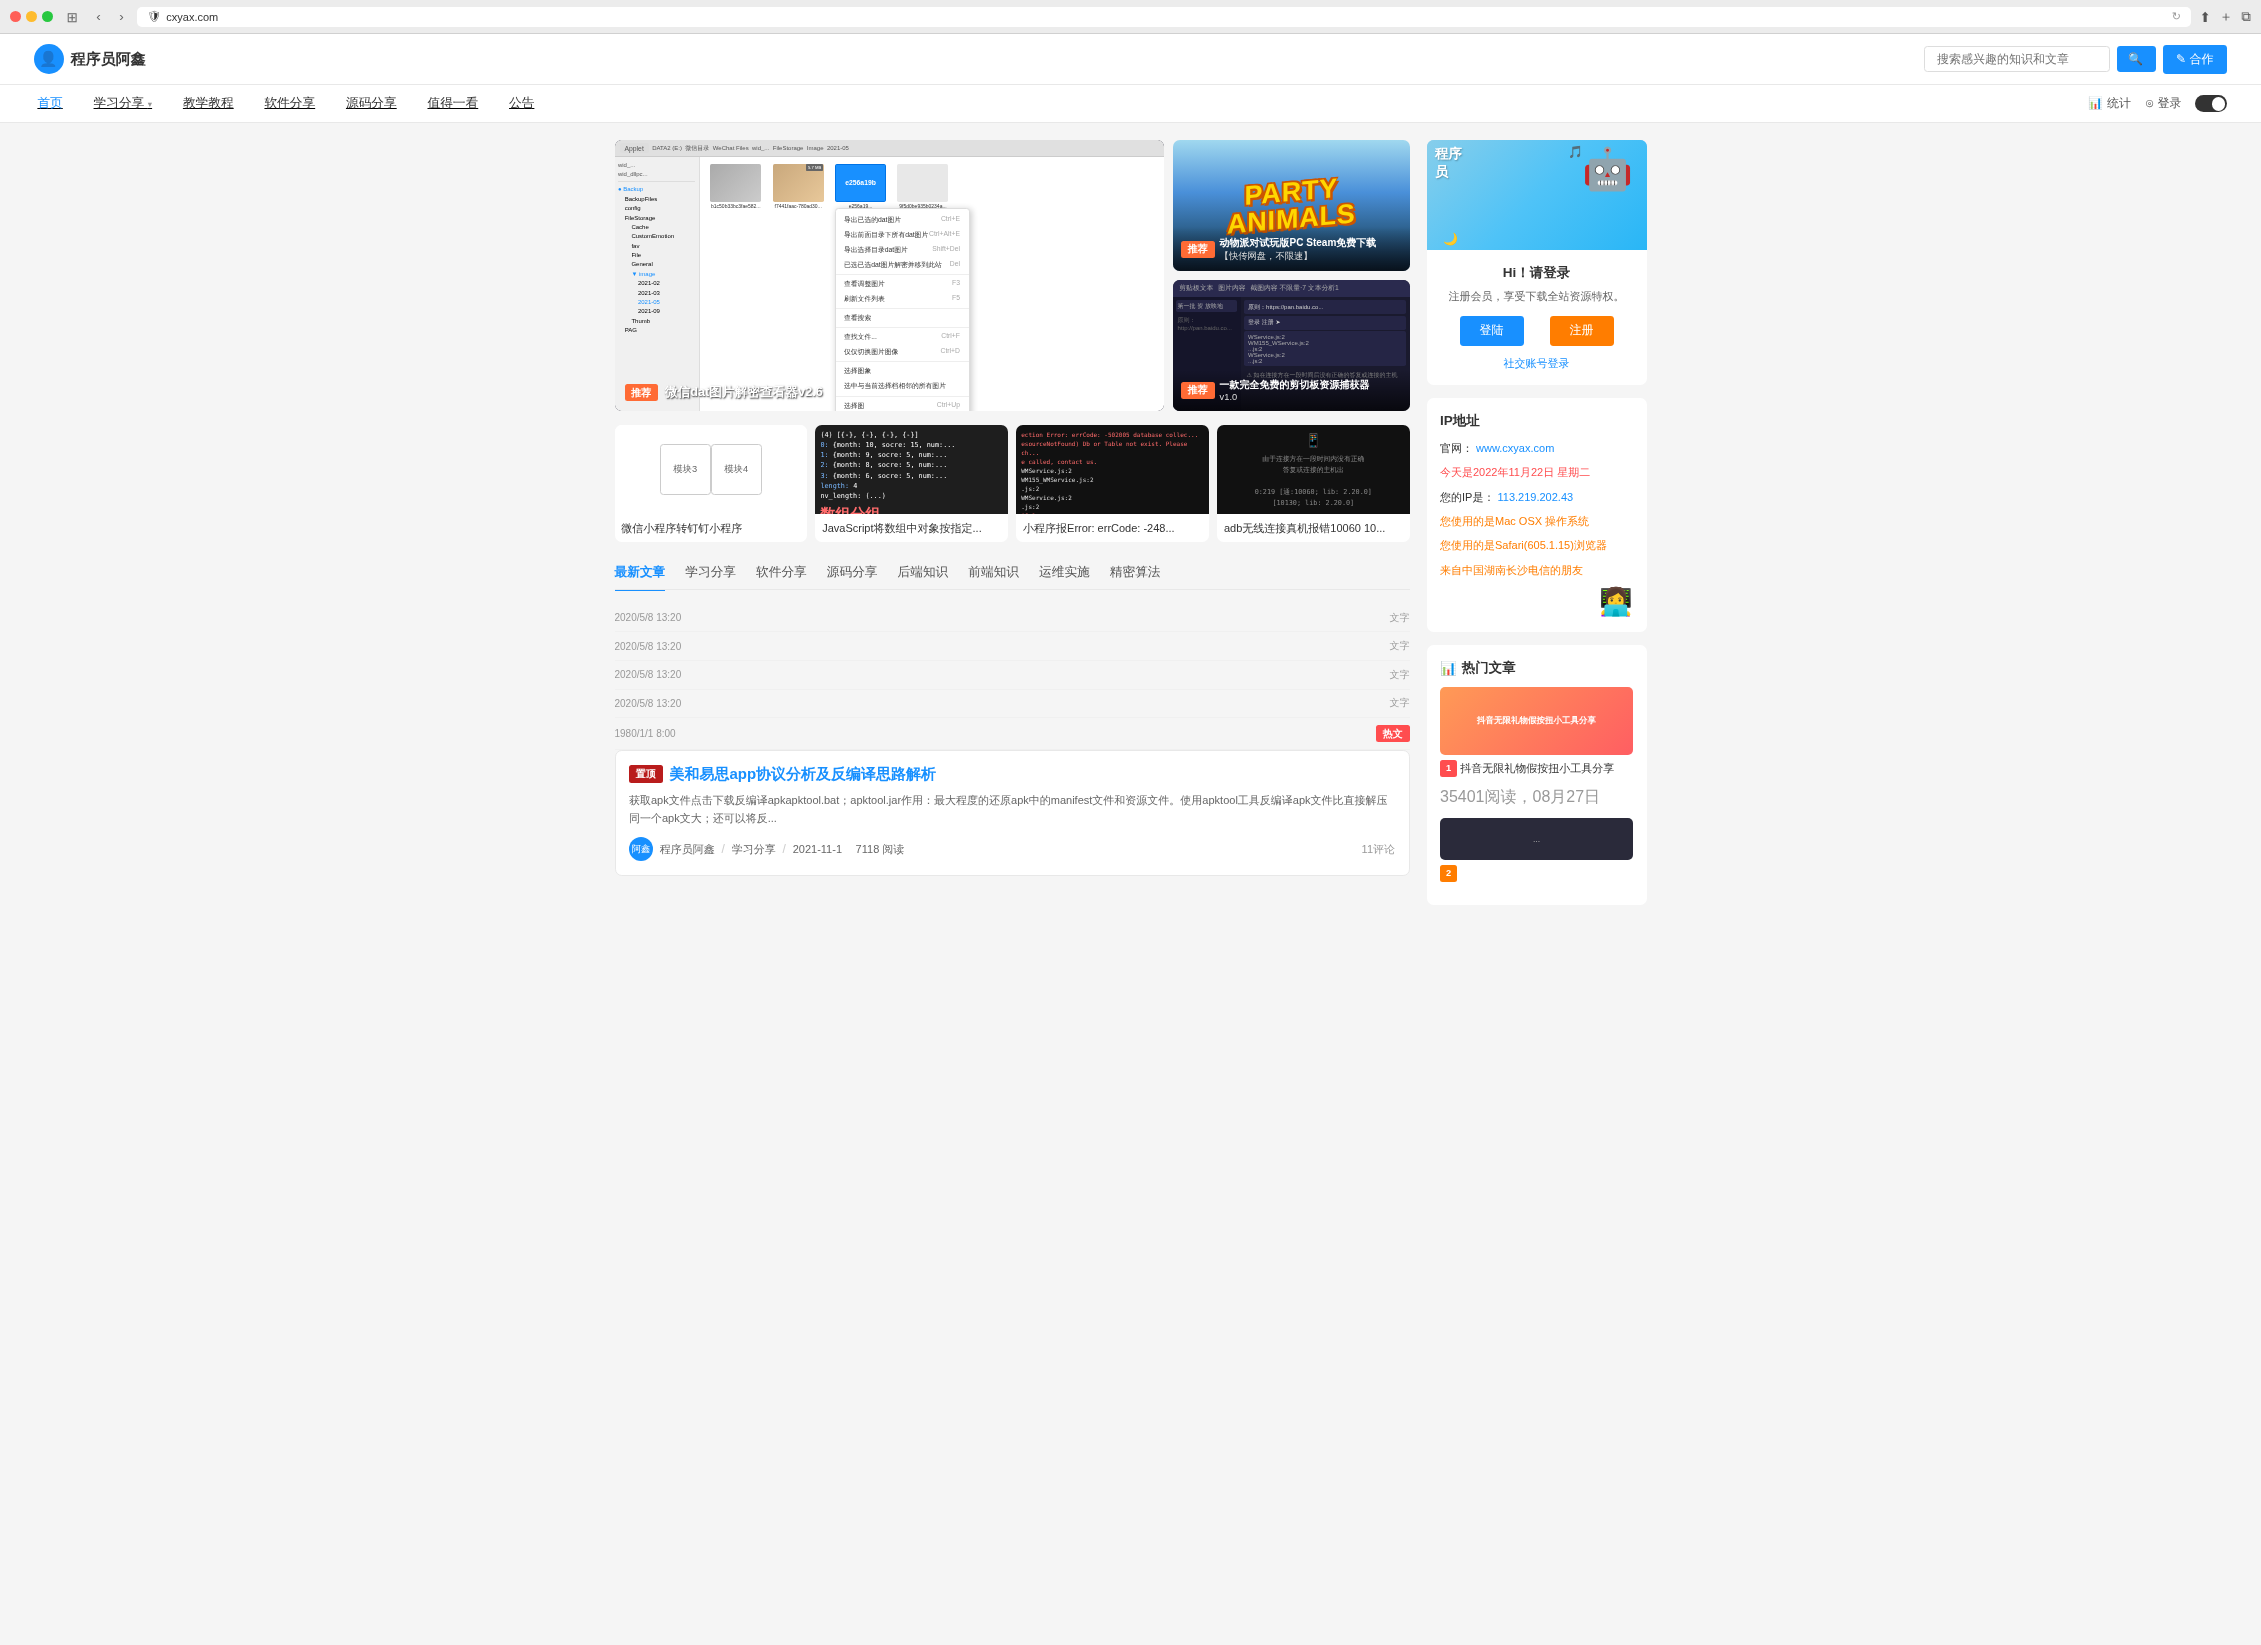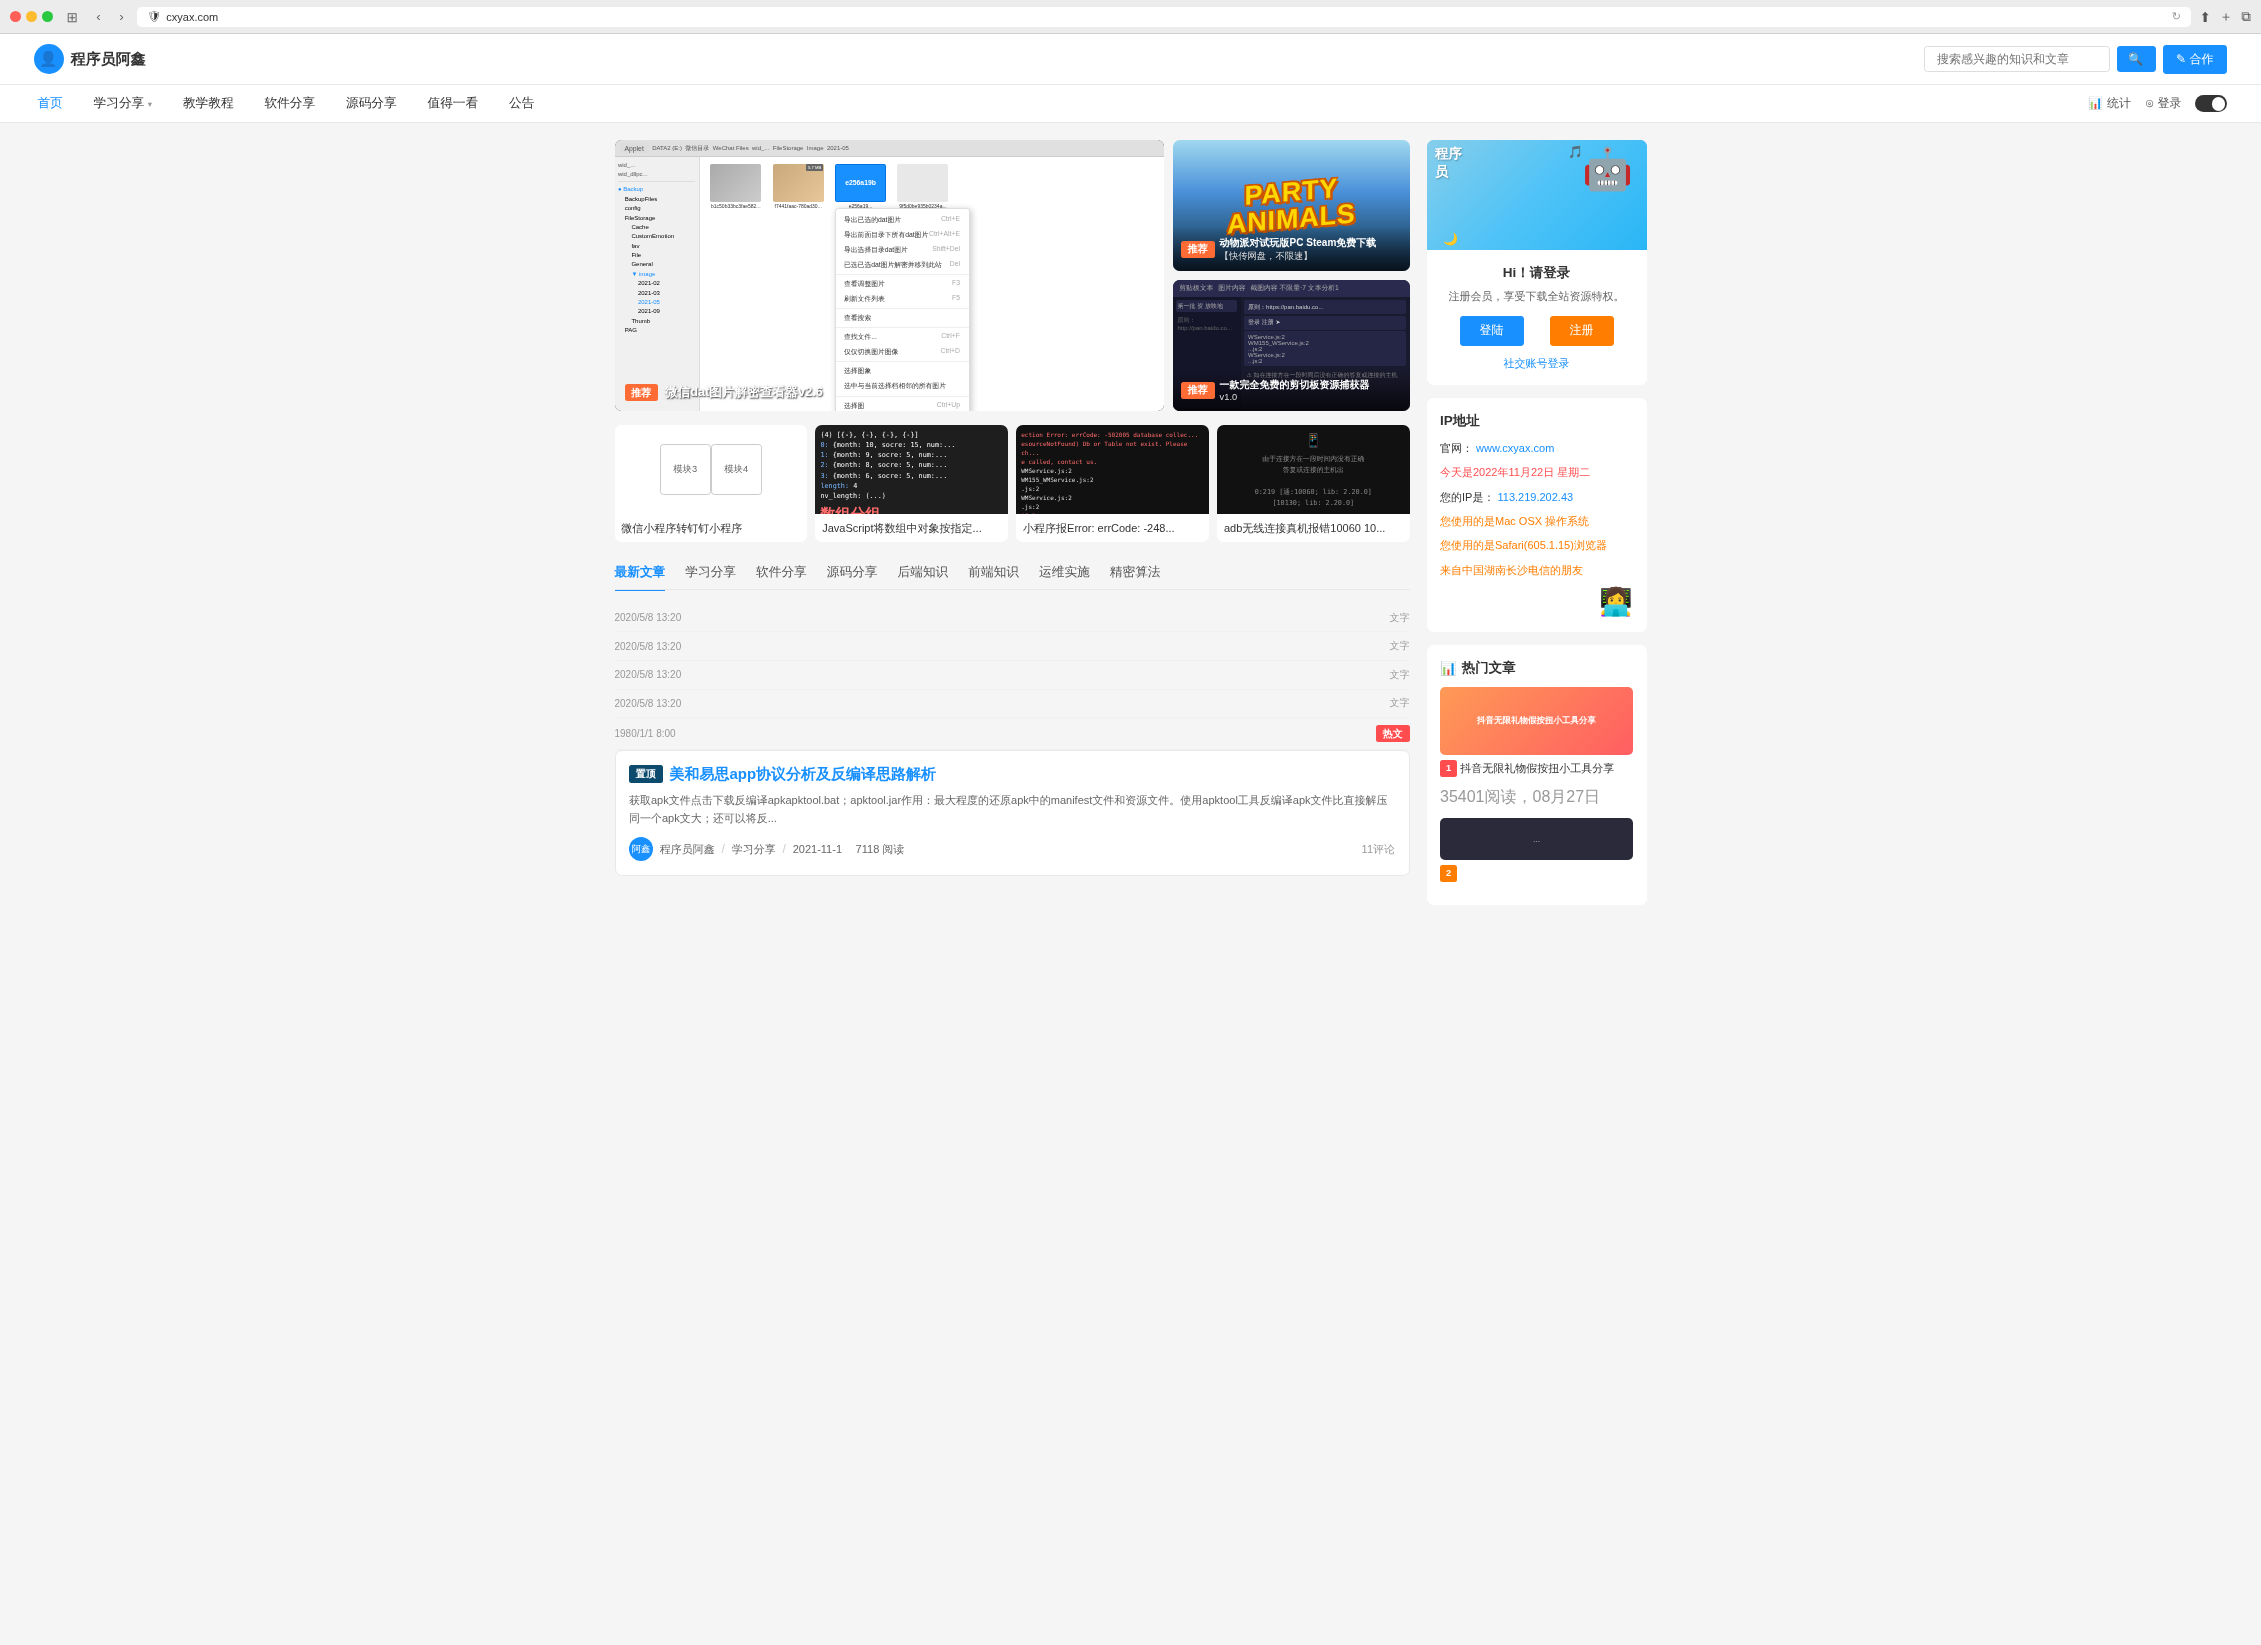--- a/index.html
+++ b/index.html
@@ -22,21 +22,21 @@
     .logo { display: flex; align-items: center; gap: 6.8px; }
     .logo-icon { width: 30px; height: 30px; background: #1890ff; border-radius: 50%; display: flex; align-items: center; justify-content: center; color: white; font-size: 12px; font-weight: bold; }
     .logo-text { font-size: 15px; font-weight: bold; color: #333; }
     .header-search { display: flex; align-items: center; gap: 6.8px; }
     .search-box { border: 0.8px solid #ddd; border-radius: 3.4px; padding: 5px 12px; width: 186px; font-size: 12px; color: #999; }
     .search-btn { background: #1890ff; border: none; border-radius: 3.4px; padding: 6px 12px; color: white; cursor: pointer; font-size: 12px; }
     .collab-btn { background: #1890ff; border: none; border-radius: 3.4px; padding: 6px 13.5px; color: white; cursor: pointer; font-size: 12px; }
 
     
     .site-nav { background: white; border-bottom: 0.8px solid #e8e8e8; padding: 0 34px; display: flex; align-items: center; justify-content: space-between; height: 38px; }
-    .nav-items { display: flex; align-items: flex-start; gap: 24px; }
+    .nav-items { display: flex; align-items: flex-start; gap: 24px; text-decoration: underline; }
     .nav-item { color: #333; text-decoration: none; font-size: 12.7px; cursor: pointer; padding: 0 3.4px; }
     .nav-item.active { color: #1890ff; }
     .nav-right { display: flex; align-items: center; gap: 13.5px; font-size: 12px; color: #555; }
     .nav-toggle { width: 32px; height: 17px; background: #333; border-radius: 8.5px; position: relative; cursor: pointer; }
     .nav-toggle::after { content: ''; position: absolute; right: 1.7px; top: 1.7px; width: 13.5px; height: 13.5px; background: white; border-radius: 50%; }
 
     
     .main-content { max-width: 1066px; margin: 17px auto; padding: 0 17px; display: flex; gap: 17px; }
     .content-left { flex: 1; min-width: 0; }
     .sidebar { width: 220px; flex-shrink: 0; }
@@ -58,21 +58,21 @@
     .card-title { padding: 6.8px; font-size: 11px; color: #333; }
     .card-img.wechat-mini { background: white; display: flex; align-items: center; justify-content: center; }
     .mini-blocks { display: flex; gap: 0; }
     .mini-block { width: 51px; height: 51px; border: 1.7px solid #ccc; border-radius: 3.4px; display: flex; align-items: center; justify-content: center; font-size: 9.3px; color: #666; }
 
     
     .article-tabs { display: flex; border-bottom: 1.7px solid #e8e8e8; margin-bottom: 13.5px; gap: 20px; }
     .tab-item { padding: 8.5px 0; font-size: 12.7px; color: #555; cursor: pointer; border-bottom: 1.7px solid transparent; margin-bottom: -1.7px; }
     .tab-item.active { color: #1890ff; border-bottom-color: #1890ff; font-weight: bold; }
     .article-main { border: 0.8px solid #e8e8e8; border-radius: 6.8px; background: white; padding: 13.5px; margin-bottom: 10px; }
-    .article-top-tag { background: #0c4a6e; color: white; padding: 1.7px 6.8px; border-radius: 2.5px; font-size: 10px; margin-right: 6.8px; font-weight: bold; }
+    .article-top-tag { background: #b91c1c; color: white; padding: 1.7px 6.8px; border-radius: 2.5px; font-size: 10px; margin-right: 6.8px; font-weight: bold; }
     .article-title-text { font-size: 15px; font-weight: bold; color: #1890ff; }
     .article-desc { font-size: 11px; color: #666; line-height: 1.6; margin: 8.5px 0; }
     .article-footer { display: flex; align-items: center; justify-content: space-between; margin-top: 10px; }
     .article-author { display: flex; align-items: center; gap: 6.8px; }
     .author-avatar { width: 24px; height: 24px; border-radius: 50%; background: #1890ff; display: flex; align-items: center; justify-content: center; color: white; font-size: 9.3px; }
     .author-name { font-size: 11px; color: #666; }
     .author-sep { color: #ccc; }
     .article-stats { font-size: 11px; color: #999; }
 
     

